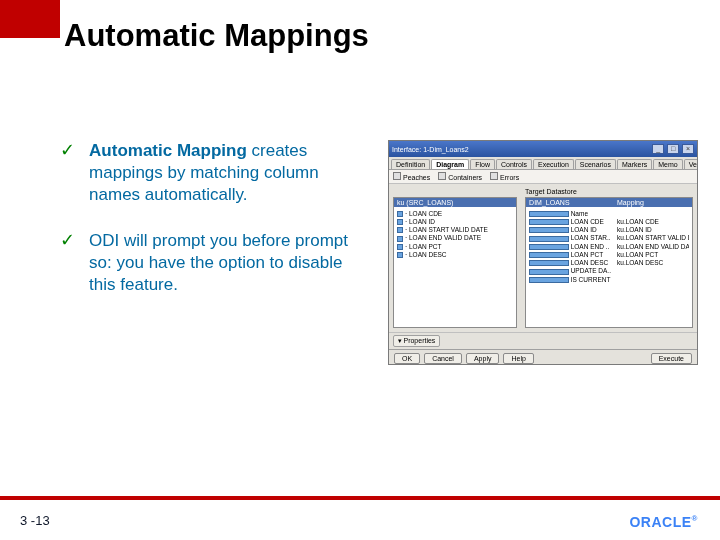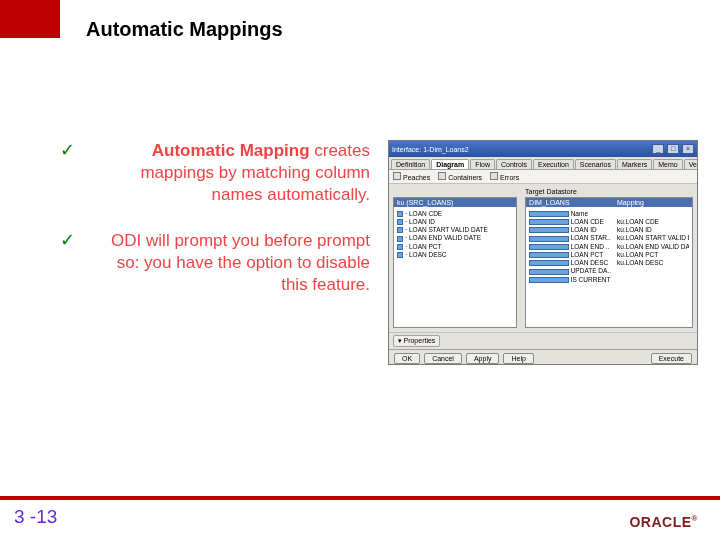--- a/index.html
+++ b/index.html
@@ -11,22 +11,22 @@
     overflow: hidden;
   }
   .red-block {
     position: absolute;
     top: 0; left: 0;
     width: 60px; height: 38px;
     background: #c00000;
   }
   .title {
     position: absolute;
-    top: 18px; left: 86px;
-    font-size: 20px;
+    top: 18px; left: 64px;
+    font-size: 31px;
     font-weight: bold;
     color: #000;
   }
   .content {
     position: absolute;
     top: 140px;
     left: 60px;
     width: 310px;
   }
   .bullet {
@@ -37,22 +37,21 @@
   .check {
     color: #008000;
     font-family: "Segoe UI Symbol", Arial;
     font-size: 18px;
     margin-right: 14px;
     line-height: 1.2;
   }
   .bullet-text {
     font-size: 17px;
     line-height: 1.3;
-    color: #ef4444;
-    text-align: right;
+    color: #0369a1;
   }
   .bullet-text .bold { font-weight: bold; }
   .screenshot-box {
     position: absolute;
     top: 140px;
     left: 388px;
     width: 310px;
     height: 225px;
     background: #e4e2dc;
     border: 1px solid #7a7a7a;
@@ -186,32 +185,32 @@
     position: absolute;
     bottom: 40px;
     left: 0;
     width: 100%;
     height: 4px;
     background: #c00000;
   }
   .page-num {
     position: absolute;
     bottom: 12px;
-    left: 14px;
-    font-size: 19px;
-    color: #6d28d9;
+    left: 20px;
+    font-size: 13px;
+    color: #0f172a;
   }
   .oracle-logo {
     position: absolute;
     bottom: 10px;
     right: 22px;
     font-family: Arial, sans-serif;
     font-weight: bold;
     font-size: 14px;
-    color: #7f1d1d;
+    color: #3b82f6;
     letter-spacing: 0.5px;
   }
   .oracle-logo .reg { font-size: 8px; vertical-align: top; }
 </style>
 </head>
 <body>
 
 <div class="red-block"></div>
 <h1 class="title">Automatic Mappings</h1>
 

